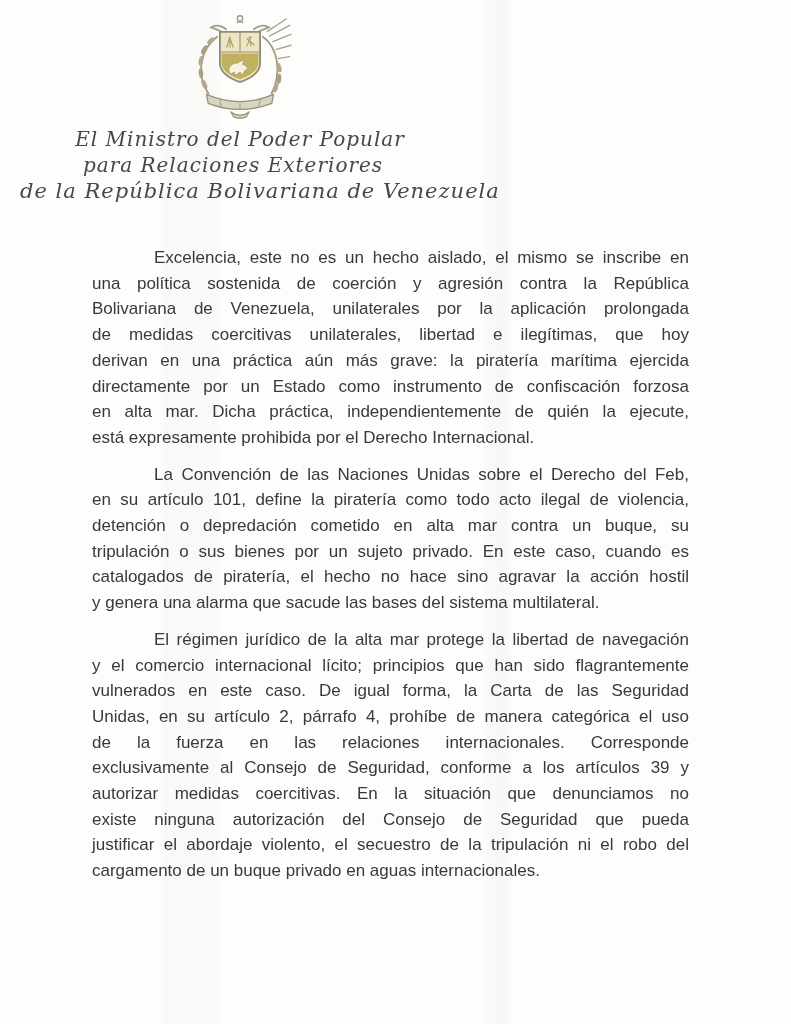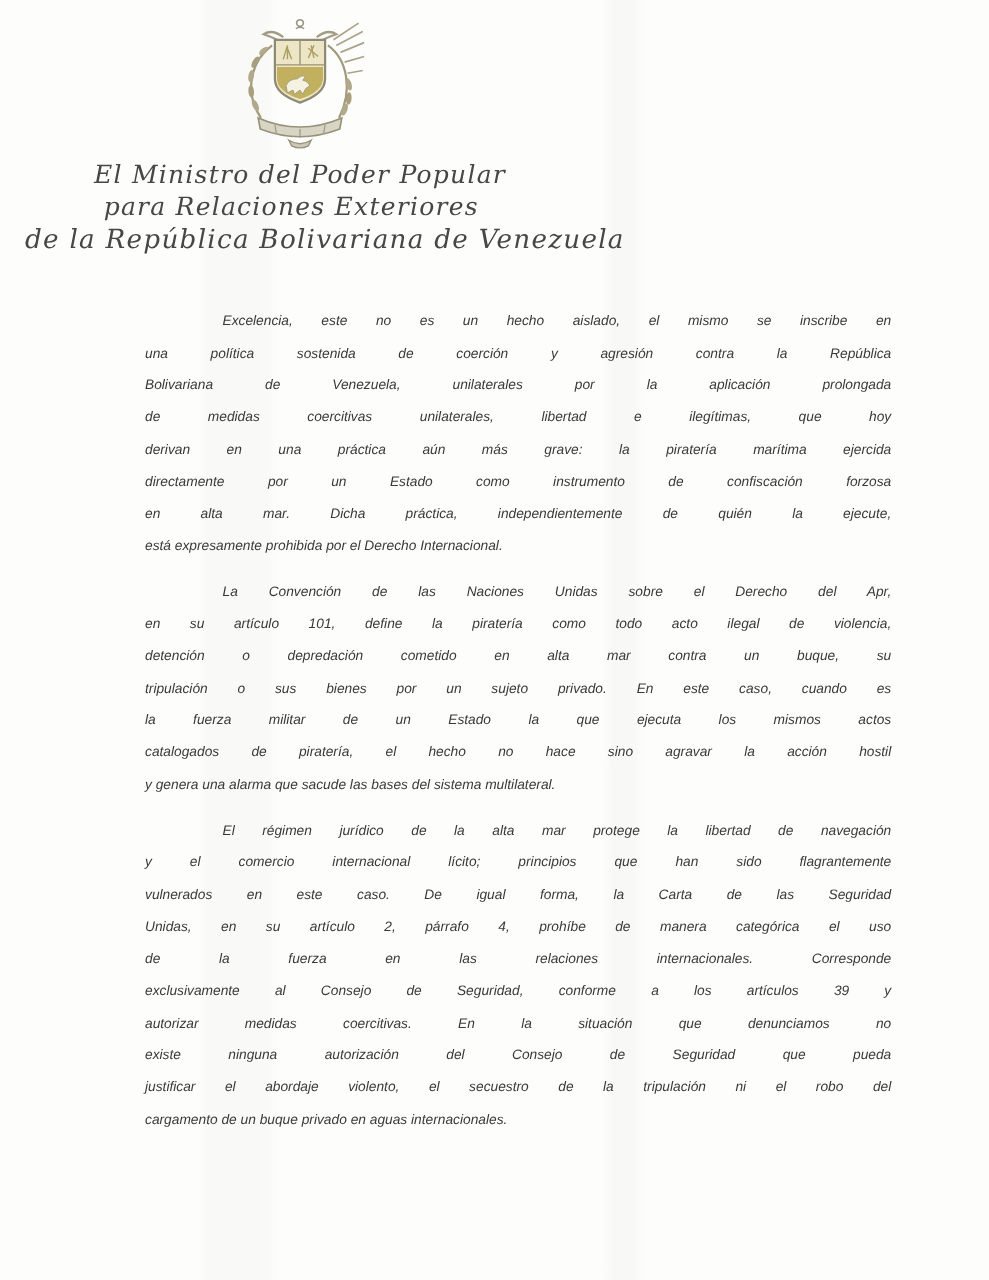--- a/index.html
+++ b/index.html
@@ -39,25 +39,24 @@
   .script-line {
     font-size: 20px;
     line-height: 26px;
     letter-spacing: 1px;
     white-space: nowrap;
     text-align: center;
   }
   .script-line.l2 { margin-right: 14px; }
   .script-line.l3 { font-size: 21px; padding-left: 20px; }
   .doc-body {
-    margin: 41px 94px 0 116px;
+    margin: 41px 94px 0 92px;
     width: 597px;
     font-family: "Liberation Sans", sans-serif;
-    font-style: italic;
-    font-size: 11px;
+    font-size: 17px;
     color: #393939;
   }
   .para { margin: 0 0 11px 0; padding: 0; }
   .tline {
     line-height: 25.7px;
     text-align: justify;
     text-align-last: justify;
     -moz-text-align-last: justify;
   }
   .tline.indent { text-indent: 62px; }
@@ -126,25 +125,24 @@
       <div class="tline">una política sostenida de coerción y agresión contra la República</div>
       <div class="tline">Bolivariana de Venezuela, unilaterales por la aplicación prolongada</div>
       <div class="tline">de medidas coercitivas unilaterales, libertad e ilegítimas, que hoy</div>
       <div class="tline">derivan en una práctica aún más grave: la piratería marítima ejercida</div>
       <div class="tline">directamente por un Estado como instrumento de confiscación forzosa</div>
       <div class="tline">en alta mar. Dicha práctica, independientemente de quién la ejecute,</div>
       <div class="tline end">está expresamente prohibida por el Derecho Internacional.</div>
     </div>
 
     <div class="para">
-      <div class="tline indent">La Convención de las Naciones Unidas sobre el Derecho del Apr,</div>
+      <div class="tline indent">La Convención de las Naciones Unidas sobre el Derecho del Feb,</div>
       <div class="tline">en su artículo 101, define la piratería como todo acto ilegal de violencia,</div>
       <div class="tline">detención o depredación cometido en alta mar contra un buque, su</div>
       <div class="tline">tripulación o sus bienes por un sujeto privado. En este caso, cuando es</div>
-      <div class="tline">la fuerza militar de un Estado la que ejecuta los mismos actos</div>
       <div class="tline">catalogados de piratería, el hecho no hace sino agravar la acción hostil</div>
       <div class="tline end">y genera una alarma que sacude las bases del sistema multilateral.</div>
     </div>
 
     <div class="para">
       <div class="tline indent">El régimen jurídico de la alta mar protege la libertad de navegación</div>
       <div class="tline">y el comercio internacional lícito; principios que han sido flagrantemente</div>
       <div class="tline">vulnerados en este caso. De igual forma, la Carta de las Seguridad</div>
       <div class="tline">Unidas, en su artículo 2, párrafo 4, prohíbe de manera categórica el uso</div>
       <div class="tline">de la fuerza en las relaciones internacionales. Corresponde</div>

